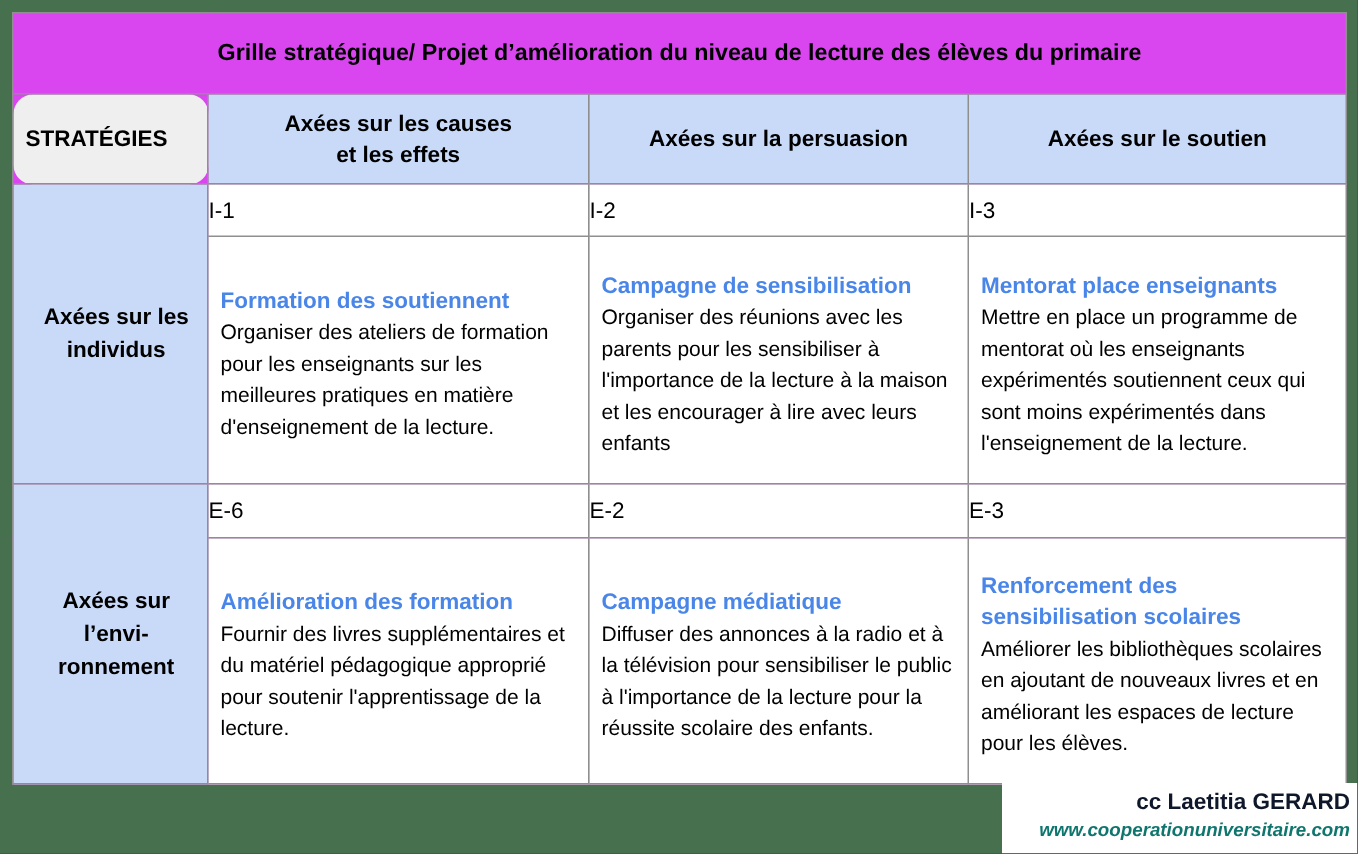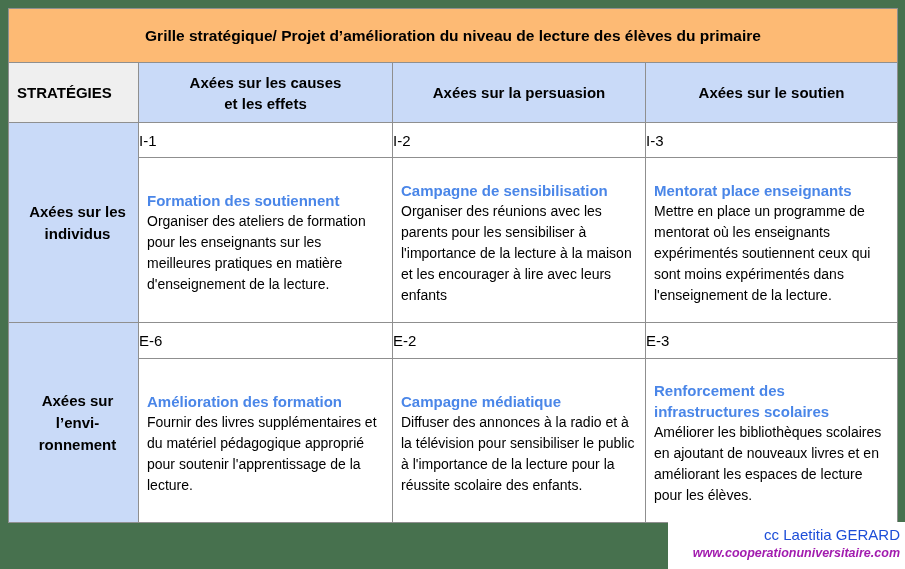--- a/index.html
+++ b/index.html
@@ -14,21 +14,21 @@
     overflow: hidden;
   }
 
   table.grid {
     position: absolute;
     left: 8px;
     top: 8px;
     width: 889px;
     border-collapse: collapse;
     table-layout: fixed;
-    background: #fdba74;
+    background: #d946ef;
   }
   table.grid td, table.grid th {
     border: 1px solid #8f8f8f;
     vertical-align: middle;
     color: #000000;
   }
 
   .title-cell {
     height: 54px;
     text-align: center;
@@ -37,20 +37,21 @@
     padding: 4px 10px;
   }
 
   .corner-cell {
     height: 60px;
     background: #efefef;
     font-weight: bold;
     font-size: 15px;
     text-align: left;
     padding-left: 8px;
+    border-radius: 13px;
   }
   .col-header {
     background: #c9daf8;
     font-weight: bold;
     font-size: 15px;
     text-align: center;
     white-space: pre-line;
     line-height: 21px;
     padding: 2px 6px;
   }
@@ -95,31 +96,31 @@
     position: absolute;
     right: 0;
     bottom: 0;
     width: 237px;
     height: 47px;
     background: #ffffff;
     text-align: right;
     padding: 3px 5px 0 0;
   }
   .credit-author {
-    font-weight: normal;
+    font-weight: bold;
     font-size: 15px;
     line-height: 20px;
-    color: #1d4ed8;
+    color: #0f172a;
   }
   .credit-site {
     font-weight: bold;
     font-style: italic;
     font-size: 12.5px;
     line-height: 17px;
-    color: #a21caf;
+    color: #0f766e;
   }
 </style>
 </head>
 <body>
 
 <div class="canvas">
 
   <table class="grid">
     <colgroup>
       <col style="width:130px">
@@ -172,21 +173,21 @@
       <tr>
         <td class="content-cell" style="height:164px">
           <div class="cell-title">Amélioration des formation</div>
           <div class="cell-desc">Fournir des livres supplémentaires et du matériel pédagogique approprié pour soutenir l'apprentissage de la lecture.</div>
         </td>
         <td class="content-cell" style="height:164px">
           <div class="cell-title">Campagne médiatique</div>
           <div class="cell-desc">Diffuser des annonces à la radio et à la télévision pour sensibiliser le public à l'importance de la lecture pour la réussite scolaire des enfants.</div>
         </td>
         <td class="content-cell" style="height:164px">
-          <div class="cell-title">Renforcement des infrastructures scolaires</div>
+          <div class="cell-title">Renforcement des sensibilisation scolaires</div>
           <div class="cell-desc">Améliorer les bibliothèques scolaires en ajoutant de nouveaux livres et en améliorant les espaces de lecture pour les élèves.</div>
         </td>
       </tr>
     </tbody>
   </table>
 
   <div class="credit-box">
     <div class="credit-author">cc Laetitia GERARD</div>
     <div class="credit-site">www.cooperationuniversitaire.com</div>
   </div>

